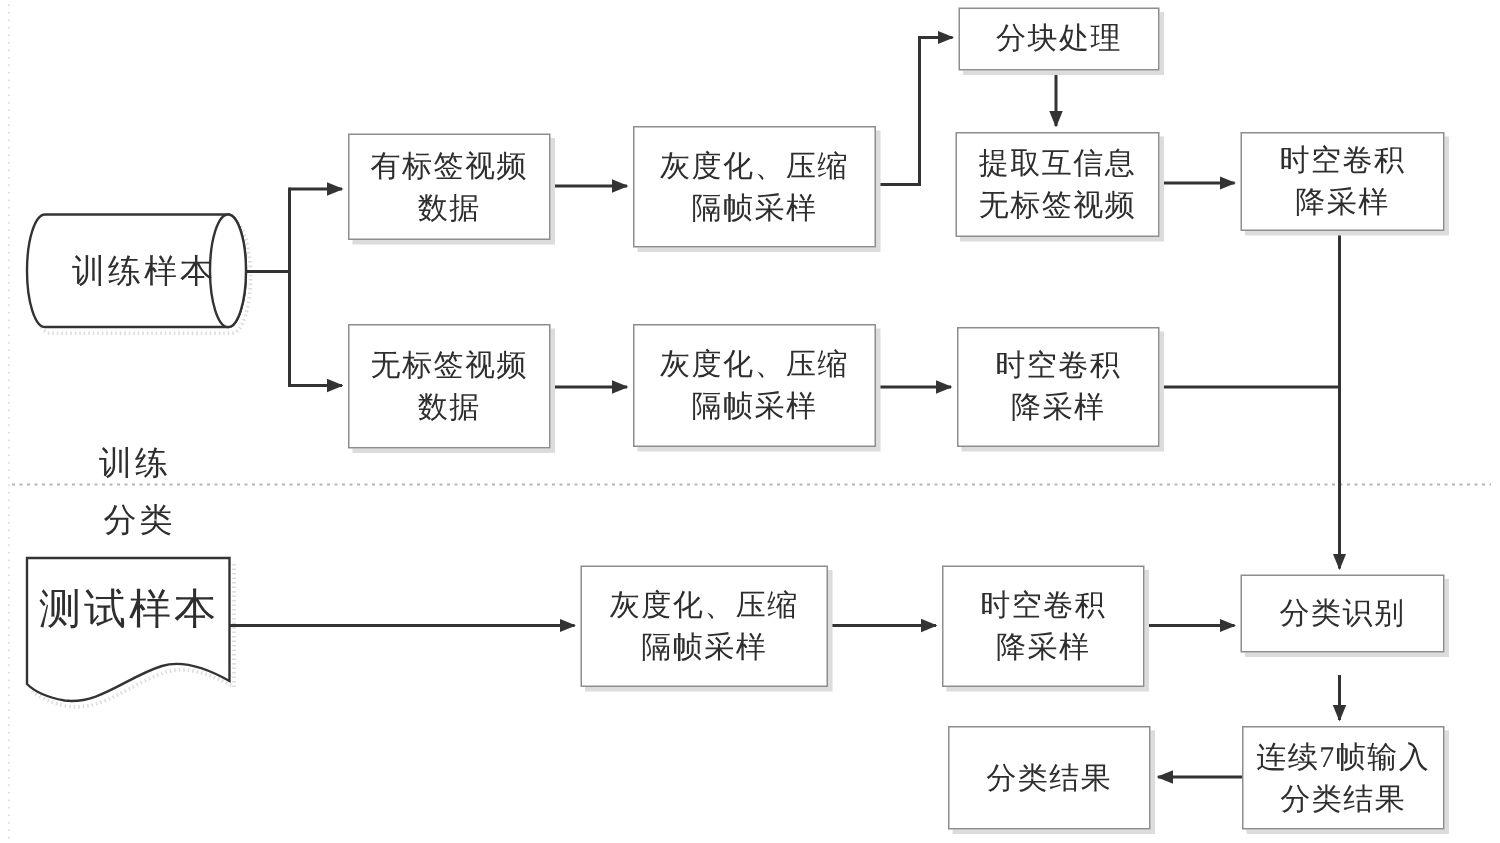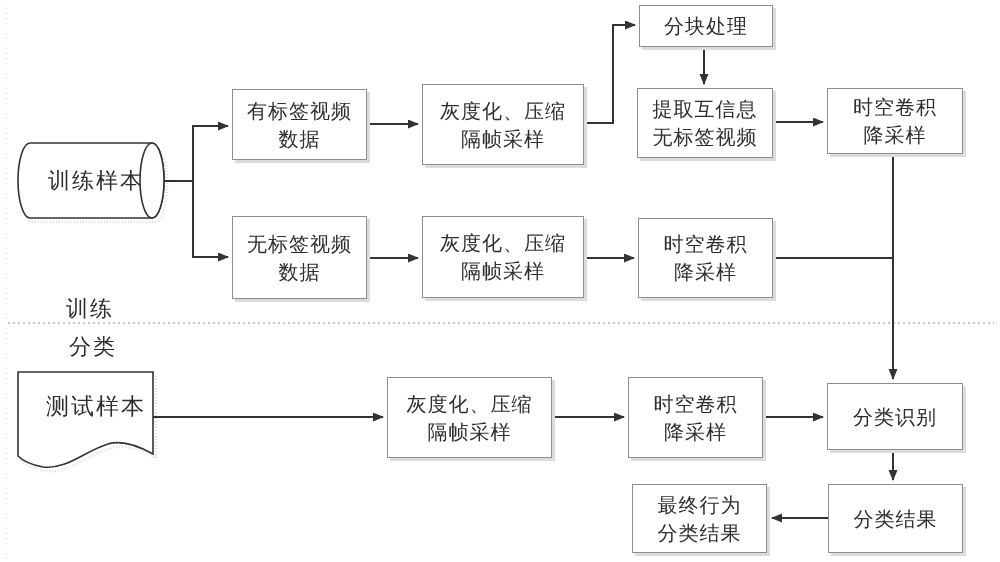--- a/index.html
+++ b/index.html
@@ -77,21 +77,21 @@
     <path class="wire" d="M552 417 H624" marker-end="url(#arw)"></path>
     <path class="wire" d="M763 417 H823" marker-end="url(#arw)"></path>
     <path class="wire" d="M893 450 V480" marker-end="url(#arw)"></path>
     <path class="wire" d="M828 518 H772" marker-end="url(#arw)"></path>
   </svg>
 
   <div class="ghost" style="left:26px;top:165px;width:118px;height:32px">
     <span>训练样本</span>
   </div>
 
-  <div class="ghost" style="left:24px;top:391px;width:122px;height:30px;font-size:23px">
+  <div class="ghost" style="left:24px;top:391px;width:122px;height:30px;font-size:28px">
     <span>测试样本</span>
   </div>
 
   <div class="ghost" style="left:56px;top:296px;width:58px;height:26px">
     <span>训练</span>
   </div>
   <div class="ghost" style="left:59px;top:334px;width:58px;height:26px">
     <span>分类</span>
   </div>
 
@@ -137,26 +137,26 @@
   <div class="node" style="left:387px;top:377px;width:165px;height:81px">
     <span>灰度化、压缩</span>
     <span>隔帧采样</span>
   </div>
 
   <div class="node" style="left:628px;top:377px;width:135px;height:81px">
     <span>时空卷积</span>
     <span>降采样</span>
   </div>
 
-  <div class="node" style="left:827px;top:383px;width:136px;height:67px">
+  <div class="node" style="left:827px;top:383px;width:136px;height:52px">
     <span>分类识别</span>
   </div>
 
   <div class="node" style="left:828px;top:484px;width:135px;height:69px">
+    <span>连续7帧输入</span>
     <span>分类结果</span>
   </div>
 
   <div class="node" style="left:632px;top:484px;width:135px;height:69px">
-    <span>最终行为</span>
     <span>分类结果</span>
   </div>
 
 </div>
 
 </body></html>

